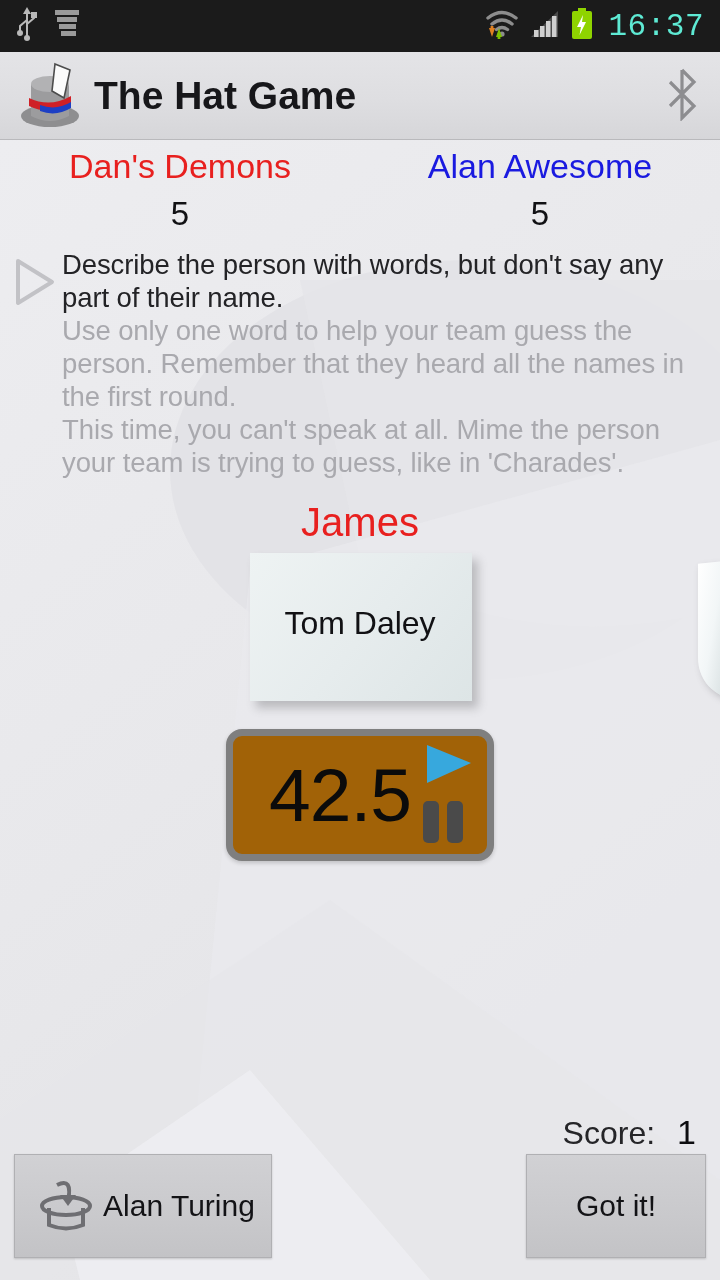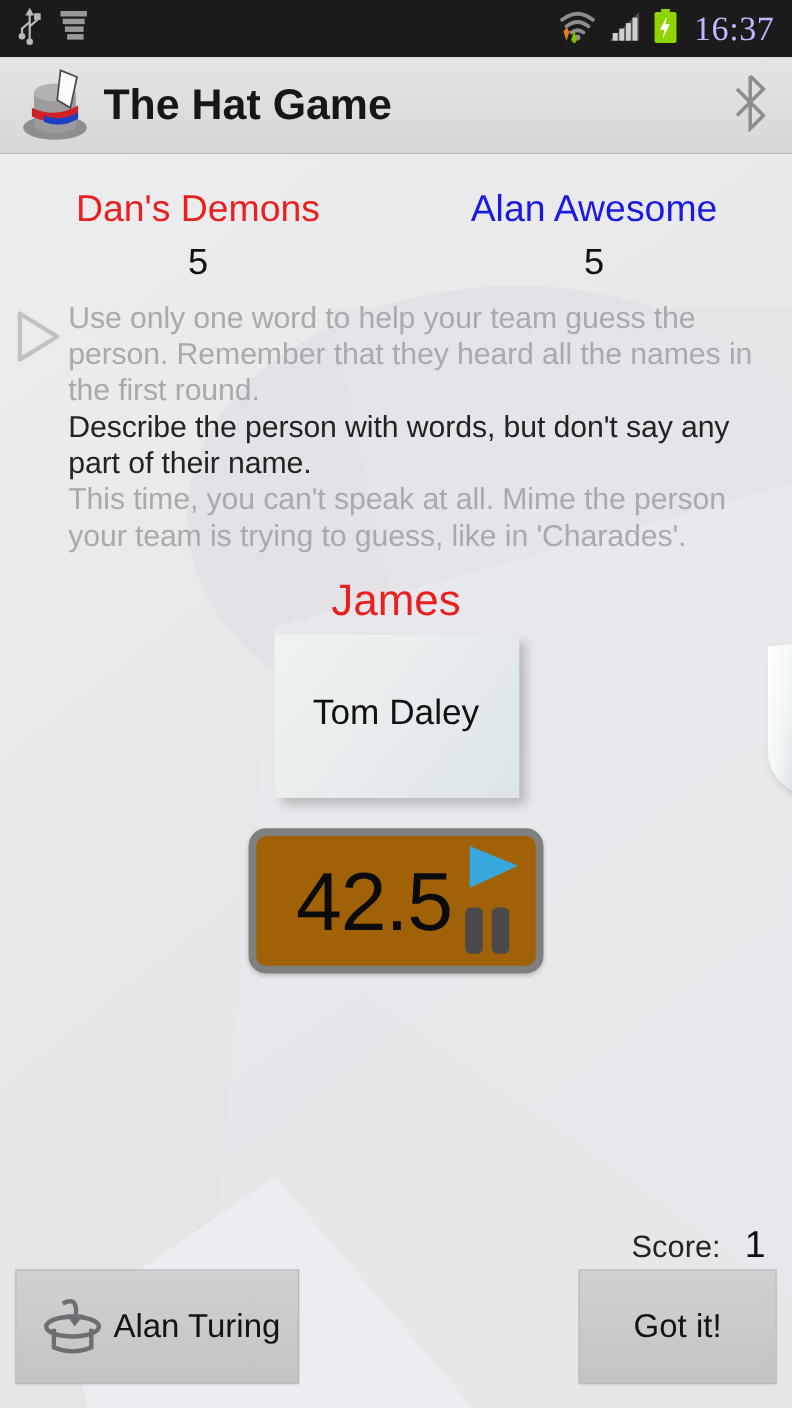--- a/index.html
+++ b/index.html
@@ -27,25 +27,25 @@
     z-index: 20;
   }
   .status-left { display: flex; align-items: center; gap: 16px; }
   .status-right {
     margin-left: auto;
     display: flex;
     align-items: center;
     gap: 9px;
   }
   .status-clock {
-    color: #c4b5fd;
+    color: #5eead4;
     font-size: 31px;
     letter-spacing: 0.5px;
     margin-left: 5px;
-    font-family: Liberation Serif, serif;
+    font-family: Liberation Mono, monospace;
   }
 
   
   .app-bar {
     position: relative;
     height: 88px;
     background: linear-gradient(to bottom, #e4e4e7 0%, #dedee1 55%, #d6d6d9 100%);
     display: flex;
     align-items: center;
     padding: 0 18px 0 16px;
@@ -74,21 +74,21 @@
   
   .content {
     position: relative;
     z-index: 5;
     height: 1140px;
   }
 
   
   .teams {
     display: flex;
-    padding-top: 28px;
+    padding-top: 4px;
   }
   .team { flex: 1; text-align: center; }
   .team-name {
     font-size: 34px;
     line-height: 44px;
     white-space: nowrap;
   }
   .team-name.red  { color: #e8201f; }
   .team-name.blue { color: #1a1ae0; }
   .team-score {
@@ -197,21 +197,21 @@
   }
 
   
   .score-line {
     position: absolute;
     right: 24px; bottom: 128px;
     display: flex;
     align-items: baseline;
     gap: 22px;
   }
-  .score-label { font-size: 28px; color: #252528; }
+  .score-label { font-size: 32px; color: #252528; }
   .score-value { font-size: 34px; color: #0d0d10; }
 
   
   .bottom-bar {
     position: absolute;
     left: 0; right: 0; bottom: 22px;
     height: 104px;
     padding: 0 2px;
   }
   .btn {
@@ -356,22 +356,22 @@
       <div class="team-score">5</div>
     </div>
   </div>
 
   <div class="instructions">
     <span class="play-tri">
       <svg width="48" height="52" viewBox="0 0 48 52">
         <polygon points="8,5 42,26 8,47" fill="none" stroke="#c2c2c6" stroke-width="4" stroke-linejoin="round"></polygon>
       </svg>
     </span>
+    <p class="instr active">Describe the person with words, but don't say any part of their name.</p>
     <p class="instr inactive">Use only one word to help your team guess the person. Remember that they heard all the names in the first round.</p>
-    <p class="instr active">Describe the person with words, but don't say any part of their name.</p>
     <p class="instr inactive">This time, you can't speak at all. Mime the person your team is trying to guess, like in 'Charades'.</p>
   </div>
 
   <div class="player-name">James</div>
 
   <div class="card-wrap">
     <div class="card">
       <div class="card-text">Tom Daley</div>
     </div>
     <div class="card-curl"></div>

